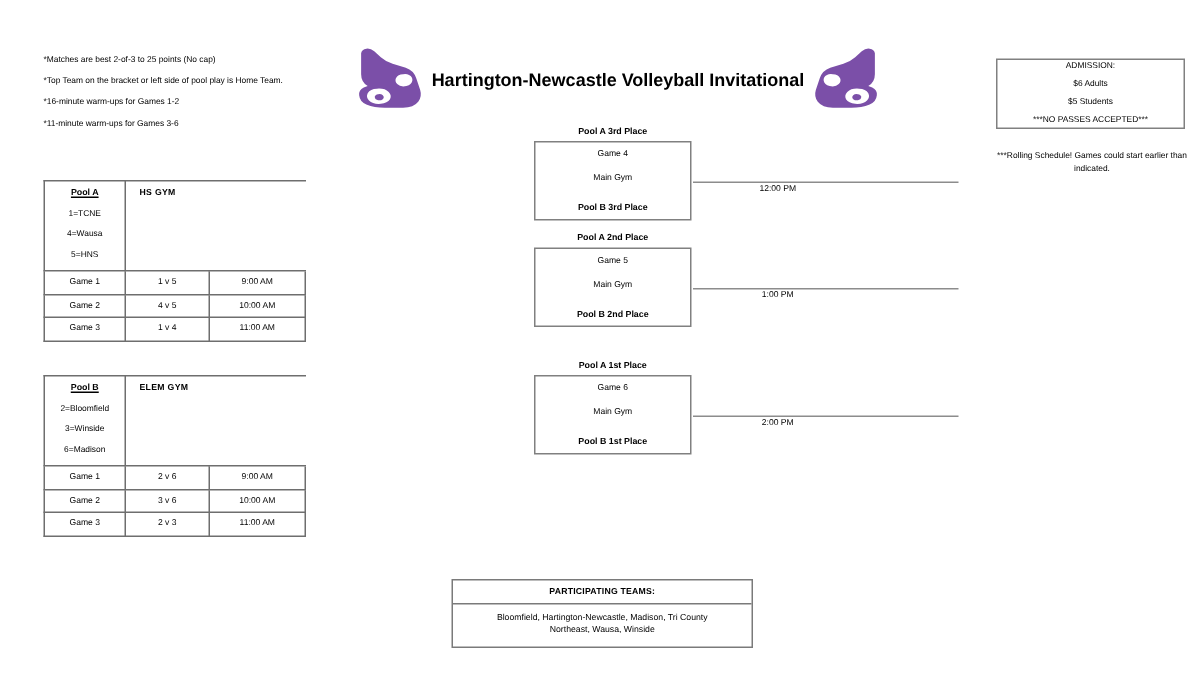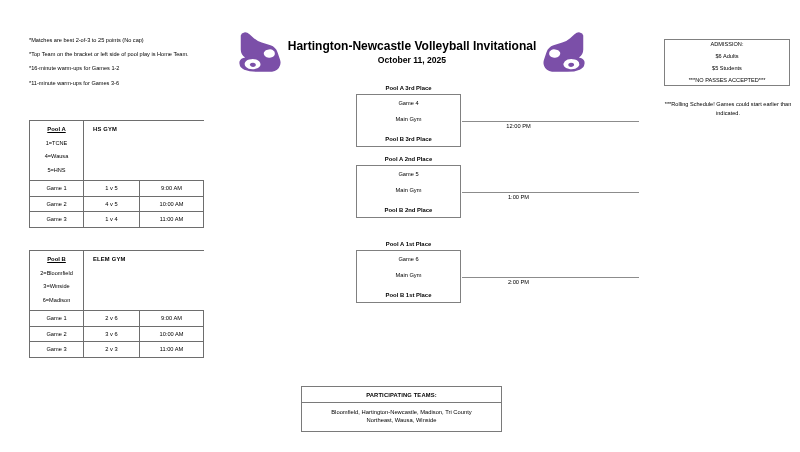--- a/index.html
+++ b/index.html
@@ -228,21 +228,20 @@
   <div class="logo logo-left">
     <svg viewBox="0 0 100 96" xmlns="http://www.w3.org/2000/svg">
       <path fill="#7B4FA8" d="M6 8 L6 40 Q6 52 16 58 L10 60 Q2 64 3 72 Q4 82 14 86 Q26 91 42 91 L70 91 Q86 91 93 82 Q99 74 96 64 L90 46 Q86 34 74 30 L54 24 Q44 21 36 14 L26 5 Q20 0 14 1 Q7 2 6 8 Z"></path>
       <path fill="#ffffff" d="M30 62 Q20 62 16 69 Q13 75 18 80 Q24 86 36 85 Q46 84 50 78 Q53 72 48 67 Q42 61 30 62 Z"></path>
       <path fill="#ffffff" d="M70 40 Q62 40 59 46 Q57 51 61 55 Q66 60 75 58 Q83 56 84 50 Q85 44 79 41 Q75 39 70 40 Z"></path>
       <path fill="#7B4FA8" d="M34 70 Q29 70 27 73 Q26 77 30 79 Q35 81 39 78 Q42 75 39 72 Q37 70 34 70 Z"></path>
     </svg>
   </div>
   <div id="title-text">
     <div id="title-main">Hartington-Newcastle Volleyball Invitational</div>
-    <div id="title-date">October 11, 2025</div>
   </div>
   <div class="logo logo-right">
     <svg viewBox="0 0 100 96" xmlns="http://www.w3.org/2000/svg">
       <path fill="#7B4FA8" d="M6 8 L6 40 Q6 52 16 58 L10 60 Q2 64 3 72 Q4 82 14 86 Q26 91 42 91 L70 91 Q86 91 93 82 Q99 74 96 64 L90 46 Q86 34 74 30 L54 24 Q44 21 36 14 L26 5 Q20 0 14 1 Q7 2 6 8 Z"></path>
       <path fill="#ffffff" d="M30 62 Q20 62 16 69 Q13 75 18 80 Q24 86 36 85 Q46 84 50 78 Q53 72 48 67 Q42 61 30 62 Z"></path>
       <path fill="#ffffff" d="M70 40 Q62 40 59 46 Q57 51 61 55 Q66 60 75 58 Q83 56 84 50 Q85 44 79 41 Q75 39 70 40 Z"></path>
       <path fill="#7B4FA8" d="M34 70 Q29 70 27 73 Q26 77 30 79 Q35 81 39 78 Q42 75 39 72 Q37 70 34 70 Z"></path>
     </svg>
   </div>
 </div>

